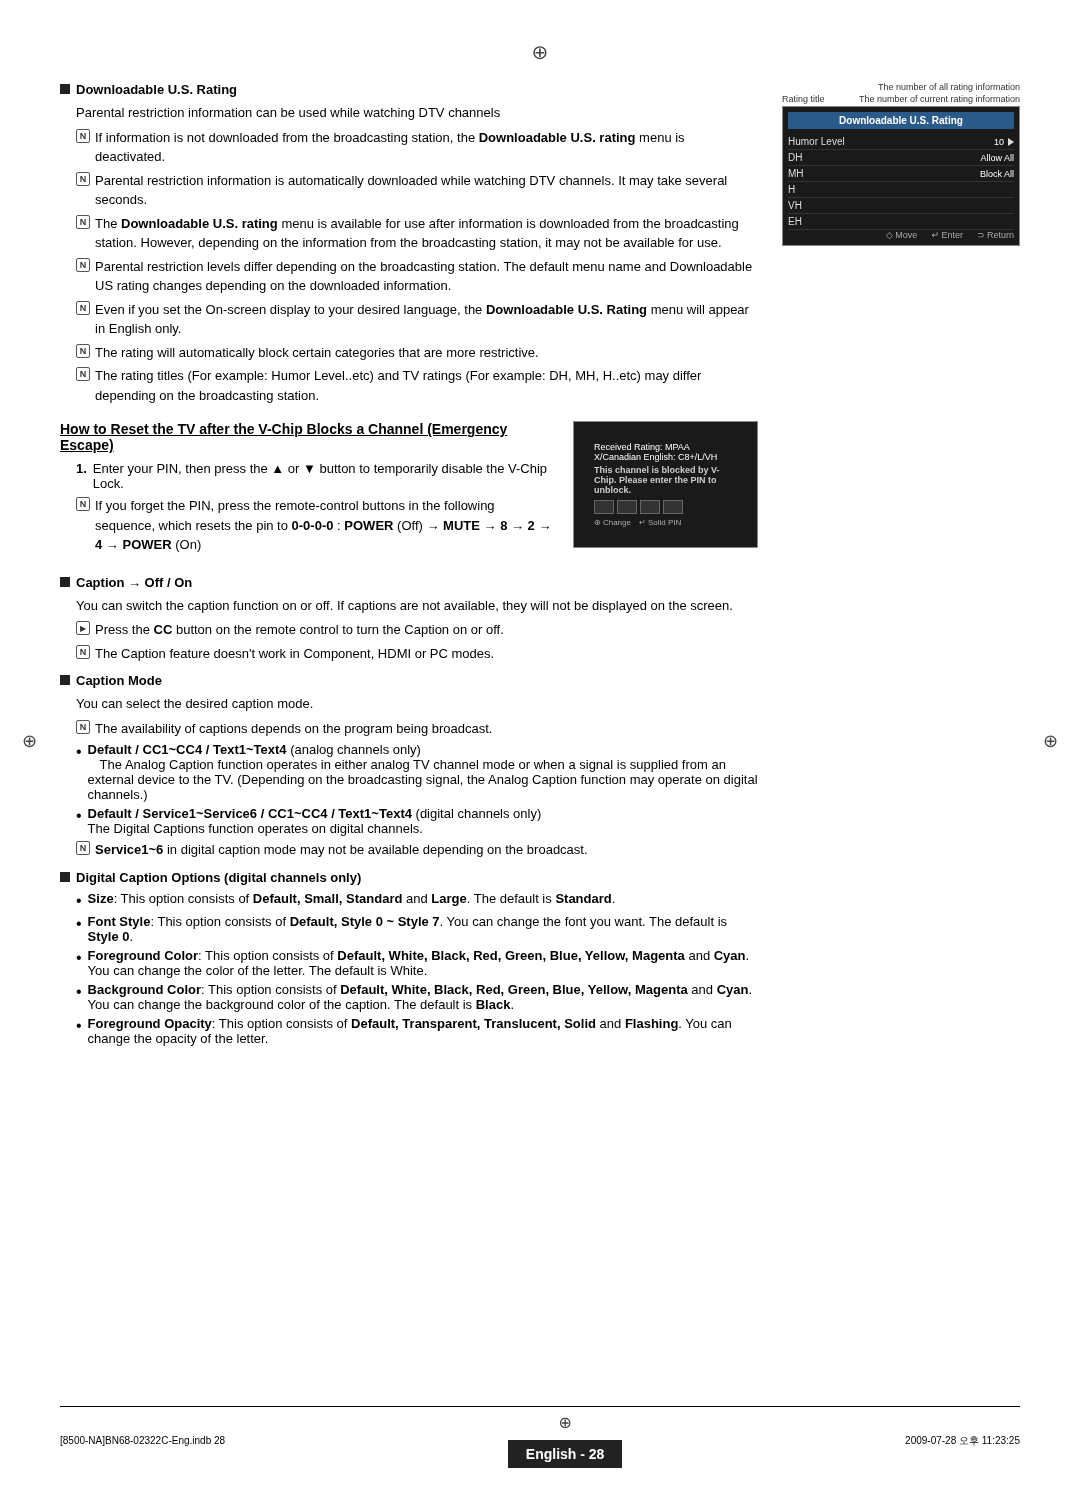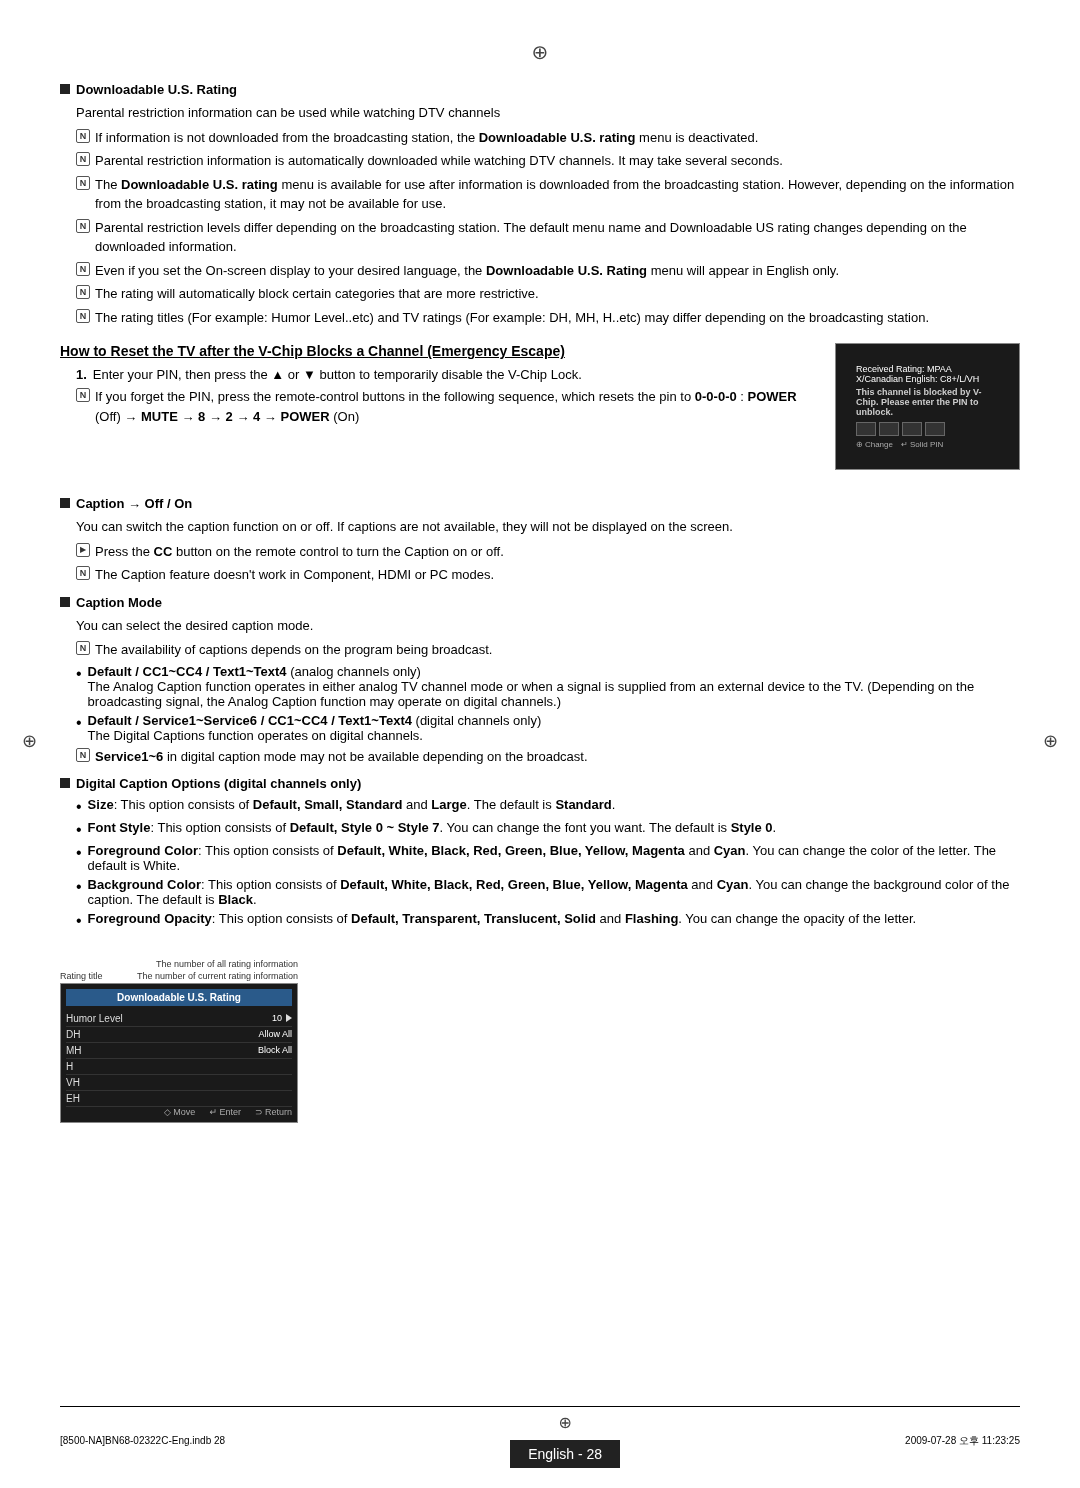--- a/index.html
+++ b/index.html
@@ -234,33 +234,33 @@
       display: flex;
       flex-direction: column;
       align-items: center;
       gap: 4px;
     }
     .english-badge {
       background: #222;
       color: #fff;
       padding: 6px 18px;
       font-size: 14px;
-      font-weight: normal;
+      font-weight: bold;
     }
   </style>
 </head>
 <body>
 
 <div class="page">
 
   <div style="text-align:center; margin-bottom: 18px;">
     <span style="font-size:20px; color:#444;">⊕</span>
   </div>
 
-  <div style="display:flex; gap:24px; align-items:flex-start;flex-direction:column;">
+  <div style="display:flex; gap:24px; align-items:flex-start;">
 
     <div style="flex:1;">
 
       <div>
         <div class="section-header">
           <div class="black-square"></div>
           <span class="section-title">Downloadable U.S. Rating</span>
         </div>
         <p class="body-para">Parental restriction information can be used while watching DTV channels</p>
 
@@ -355,21 +355,21 @@
           </div>
           <p class="body-para">You can select the desired caption mode.</p>
           <div class="note-item">
             <div class="note-icon-img">N</div>
             <span class="note-text">The availability of captions depends on the program being broadcast.</span>
           </div>
 
           <div class="bullet-item">
             <span class="bullet-dot">•</span>
             <span><strong>Default / CC1~CC4 / Text1~Text4</strong> (analog channels only)<br>
-            <span style="margin-left:0;">The Analog Caption function operates in either analog TV channel mode or when a signal is supplied from an external device to the TV. (Depending on the broadcasting signal, the Analog Caption function may operate on digital channels.)</span>
+            <span style="margin-left:12px;">The Analog Caption function operates in either analog TV channel mode or when a signal is supplied from an external device to the TV. (Depending on the broadcasting signal, the Analog Caption function may operate on digital channels.)</span>
             </span>
           </div>
 
           <div class="bullet-item">
             <span class="bullet-dot">•</span>
             <span><strong>Default / Service1~Service6 / CC1~CC4 / Text1~Text4</strong> (digital channels only)<br>
             The Digital Captions function operates on digital channels.
             </span>
           </div>
 

